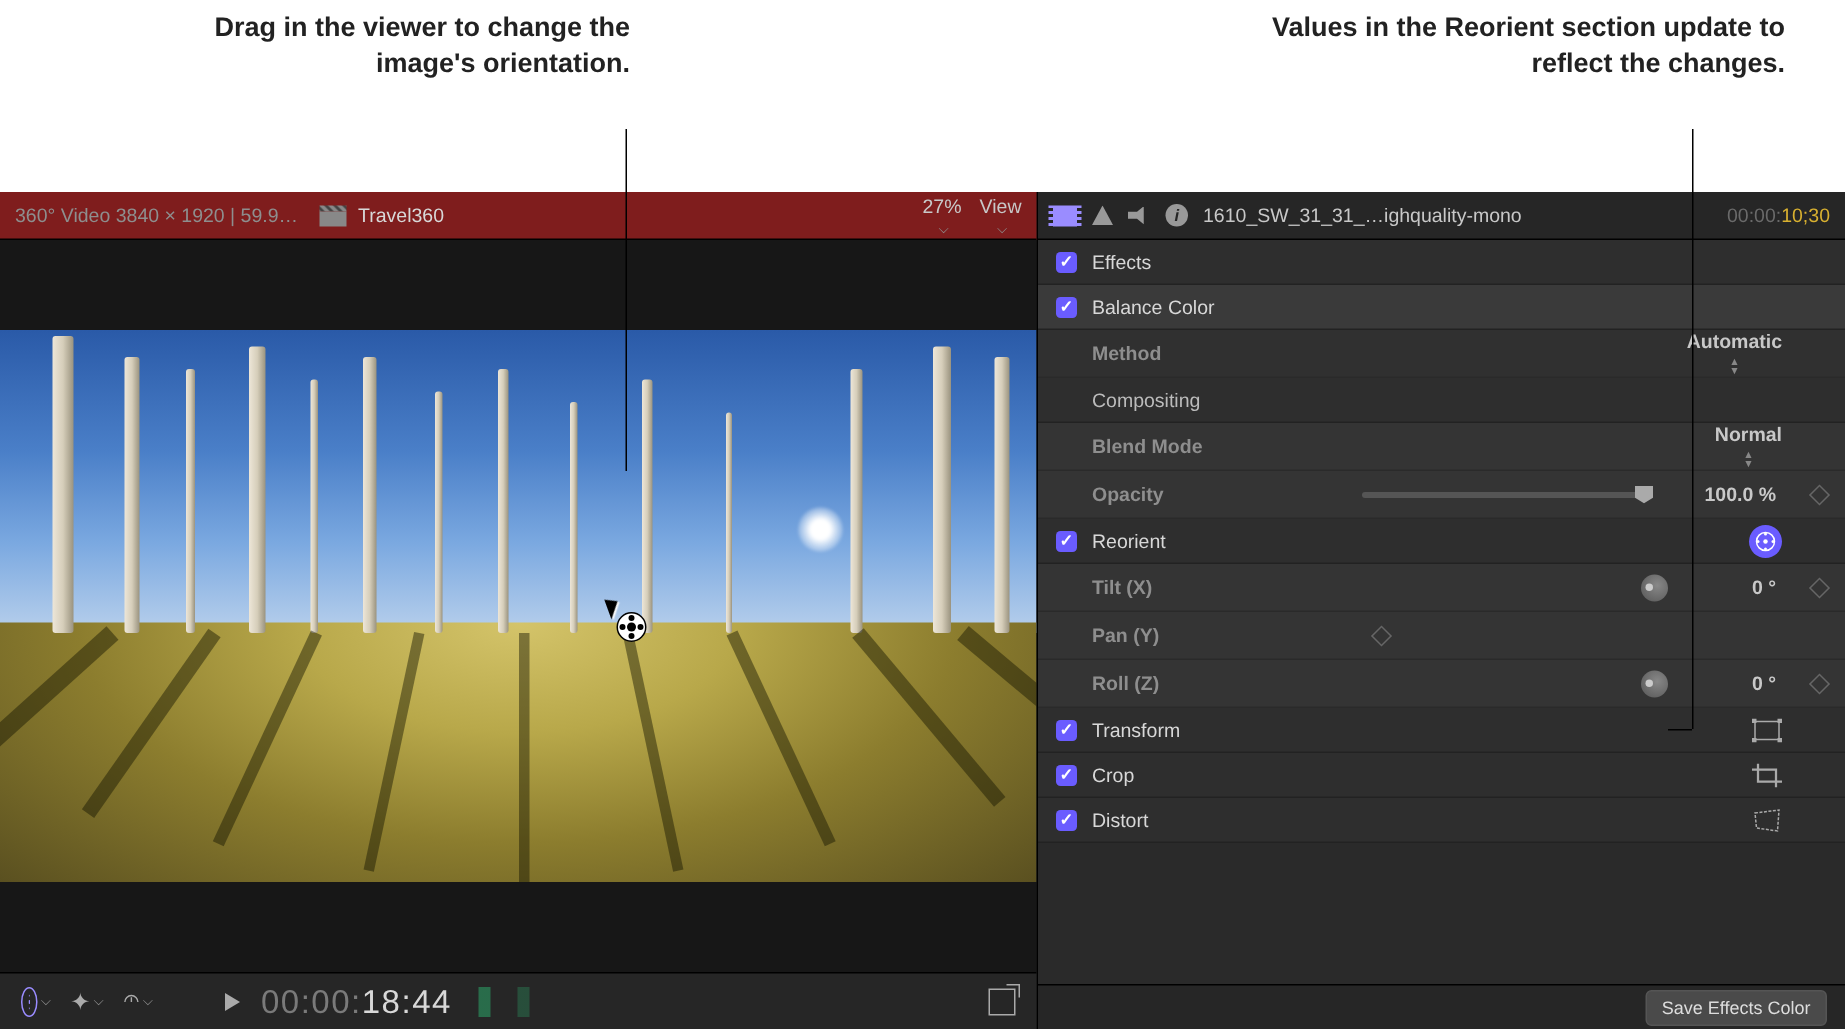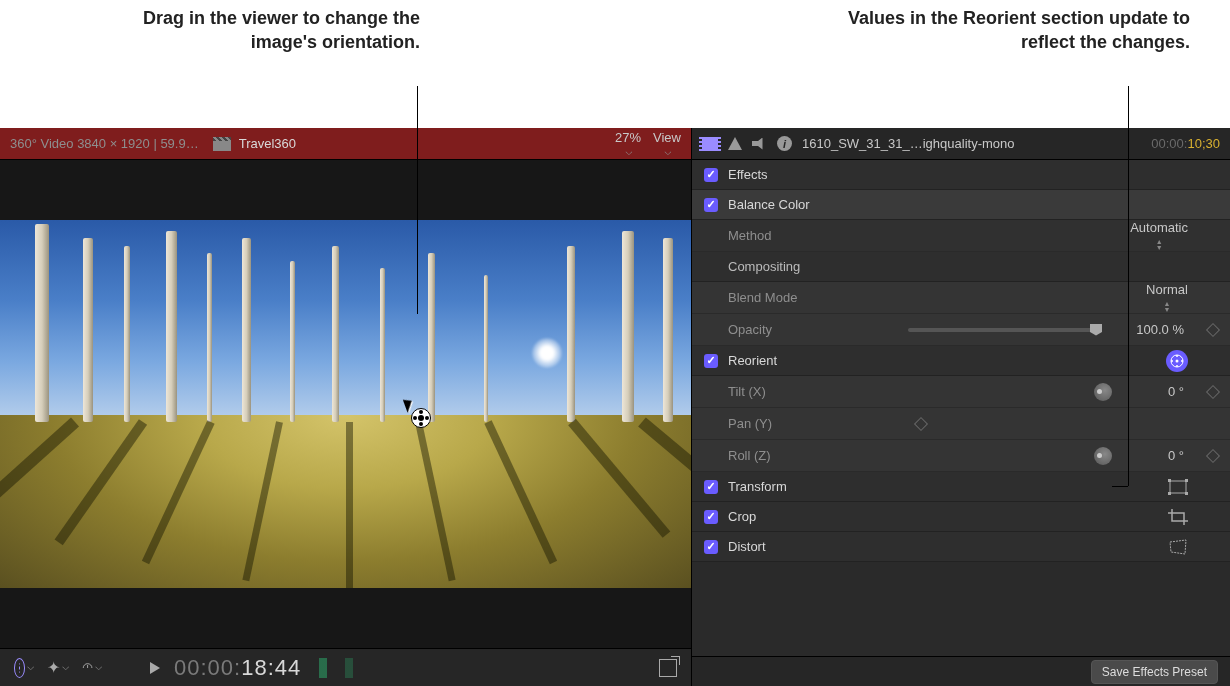--- a/index.html
+++ b/index.html
@@ -68,21 +68,21 @@
   .tc-right{font-family:monospace;color:#6a6a6a;font-size:13px;}
   .tc-right .hl{color:#d8b030;}
   
   
   .ibody{flex:1;overflow:auto;background:#2a2a2a;font-size:13px;color:var(--text);}
   .section-head{height:30px;display:flex;align-items:center;padding:0 12px;background:#2e2e2e;border-bottom:1px solid #222;}
   .section-head.alt{background:#303030;}
   .chk{width:14px;height:14px;border-radius:3px;background:var(--accent-check);margin-right:10px;display:flex;align-items:center;justify-content:center;flex-shrink:0;}
   .chk::after{content:"✓";color:#fff;font-size:11px;font-weight:bold;}
   .section-head .title{flex:1;color:#d8d8d8;}
-  .row{height:32px;display:flex;align-items:center;padding:0 12px 0 36px;background:#343434;border-bottom:1px solid #2a2a2a;}
+  .row{height:32px;display:flex;align-items:center;padding:0 12px 0 36px;background:#343434;border-bottom:1px solid #2a2a2a;font-weight:bold;}
   .row.darker{background:#303030;}
   .row .label{flex:0 0 170px;color:var(--text-dim);}
   .row .control{flex:1;display:flex;align-items:center;justify-content:flex-end;gap:6px;}
   .pop{color:var(--text);display:flex;align-items:center;gap:4px;flex-direction:column;}
   .updn{display:flex;flex-direction:column;font-size:7px;line-height:6px;color:#888;}
   .slider{flex:1;height:4px;background:#555;border-radius:2px;position:relative;margin:0 10px;}
   .slider .thumb{position:absolute;right:0;top:-4px;width:12px;height:12px;background:#aaa;clip-path:polygon(0 0,100% 0,100% 70%,50% 100%,0 70%);}
   .value-box{min-width:72px;text-align:right;color:var(--text);padding-right:6px;}
   .dial{width:18px;height:18px;border-radius:50%;background:radial-gradient(circle at 60% 40%,#888,#555);position:relative;flex-shrink:0;}
   .dial::after{content:"";position:absolute;width:5px;height:5px;border-radius:50%;background:#ccc;left:3px;top:6px;}
@@ -319,17 +319,17 @@
         <div class="chk"></div>
         <span class="title">Distort</span>
         <svg class="tool-icon" viewBox="0 0 20 16">
             <polygon points="2,3 18,1 17,15 3,13" fill="none" stroke="#aaa" stroke-dasharray="2 1"></polygon>
           </svg>
       </div>
     </div>
 
     <div class="ifoot">
       <div class="save-btn">
-        <span>Save Effects Preset</span>
+        <span>Save Effects Color</span>
       </div>
     </div>
   </div>
 </div>
 
 </body></html>

